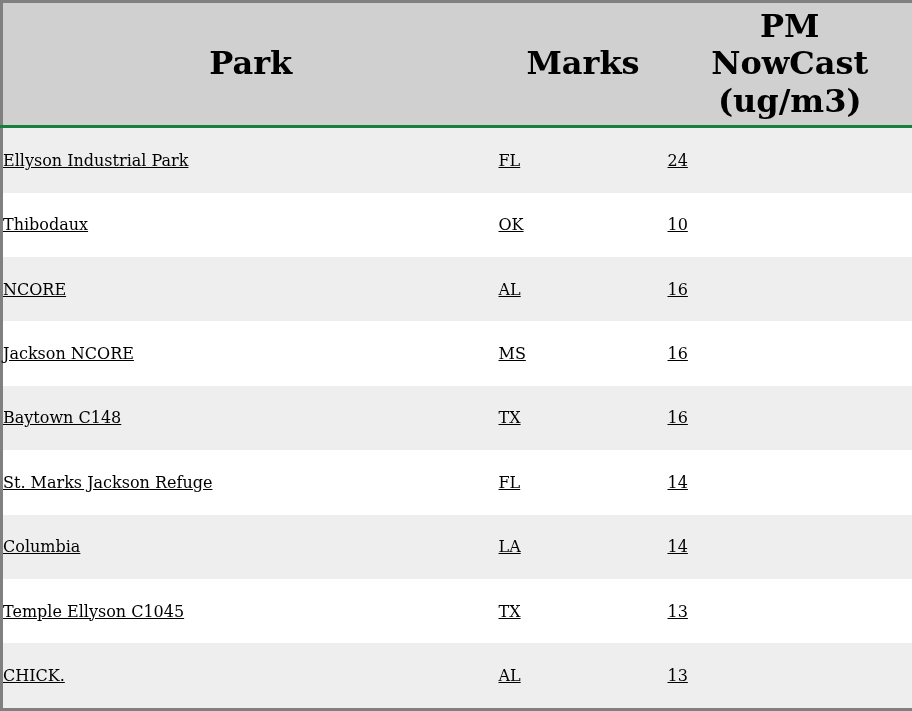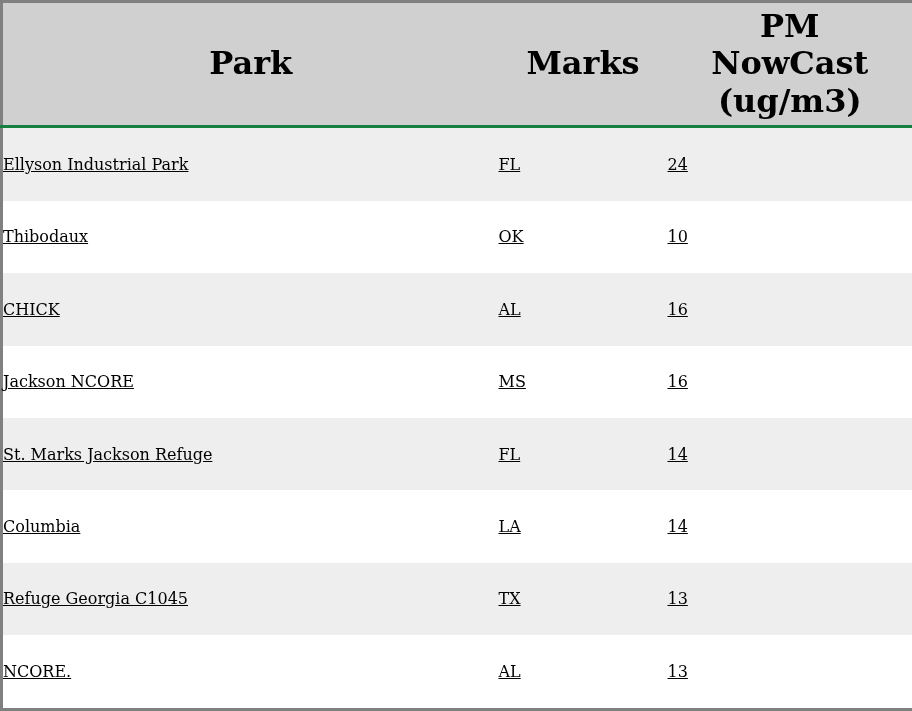--- a/index.html
+++ b/index.html
@@ -74,44 +74,49 @@
         <td>Ellyson Industrial Park</td>
         <td>FL</td>
         <td>24</td>
       </tr>
       <tr>
         <td>Thibodaux</td>
         <td>OK</td>
         <td>10</td>
       </tr>
       <tr>
-        <td>CHICK</td>
+        <td>NCORE</td>
         <td>AL</td>
         <td>16</td>
       </tr>
       <tr>
         <td>Jackson NCORE</td>
         <td>MS</td>
+        <td>16</td>
+      </tr>
+      <tr>
+        <td>Baytown C148</td>
+        <td>TX</td>
         <td>16</td>
       </tr>
       <tr>
         <td>St. Marks Jackson Refuge</td>
         <td>FL</td>
         <td>14</td>
       </tr>
       <tr>
         <td>Columbia</td>
         <td>LA</td>
         <td>14</td>
       </tr>
       <tr>
-        <td>Refuge Georgia C1045</td>
+        <td>Temple Ellyson C1045</td>
         <td>TX</td>
         <td>13</td>
       </tr>
       <tr>
-        <td>NCORE.</td>
+        <td>CHICK.</td>
         <td>AL</td>
         <td>13</td>
       </tr>
     </tbody>
   </table>
 </div>
 
 </body></html>

